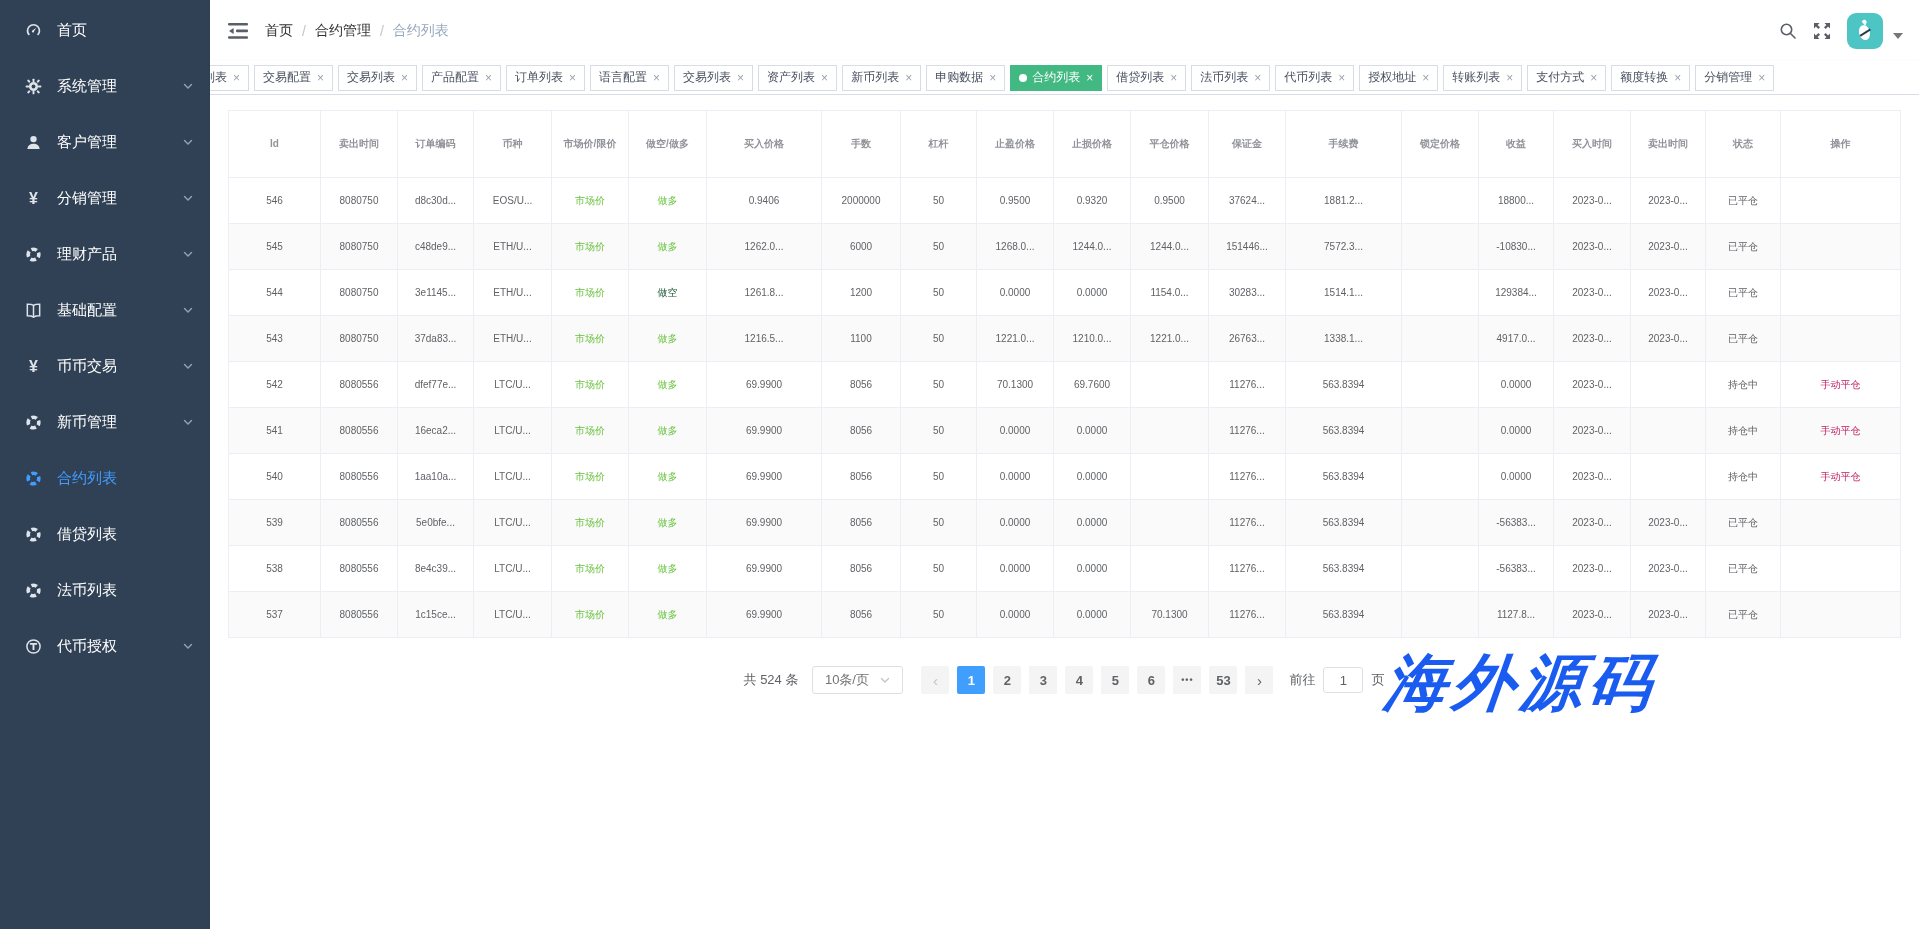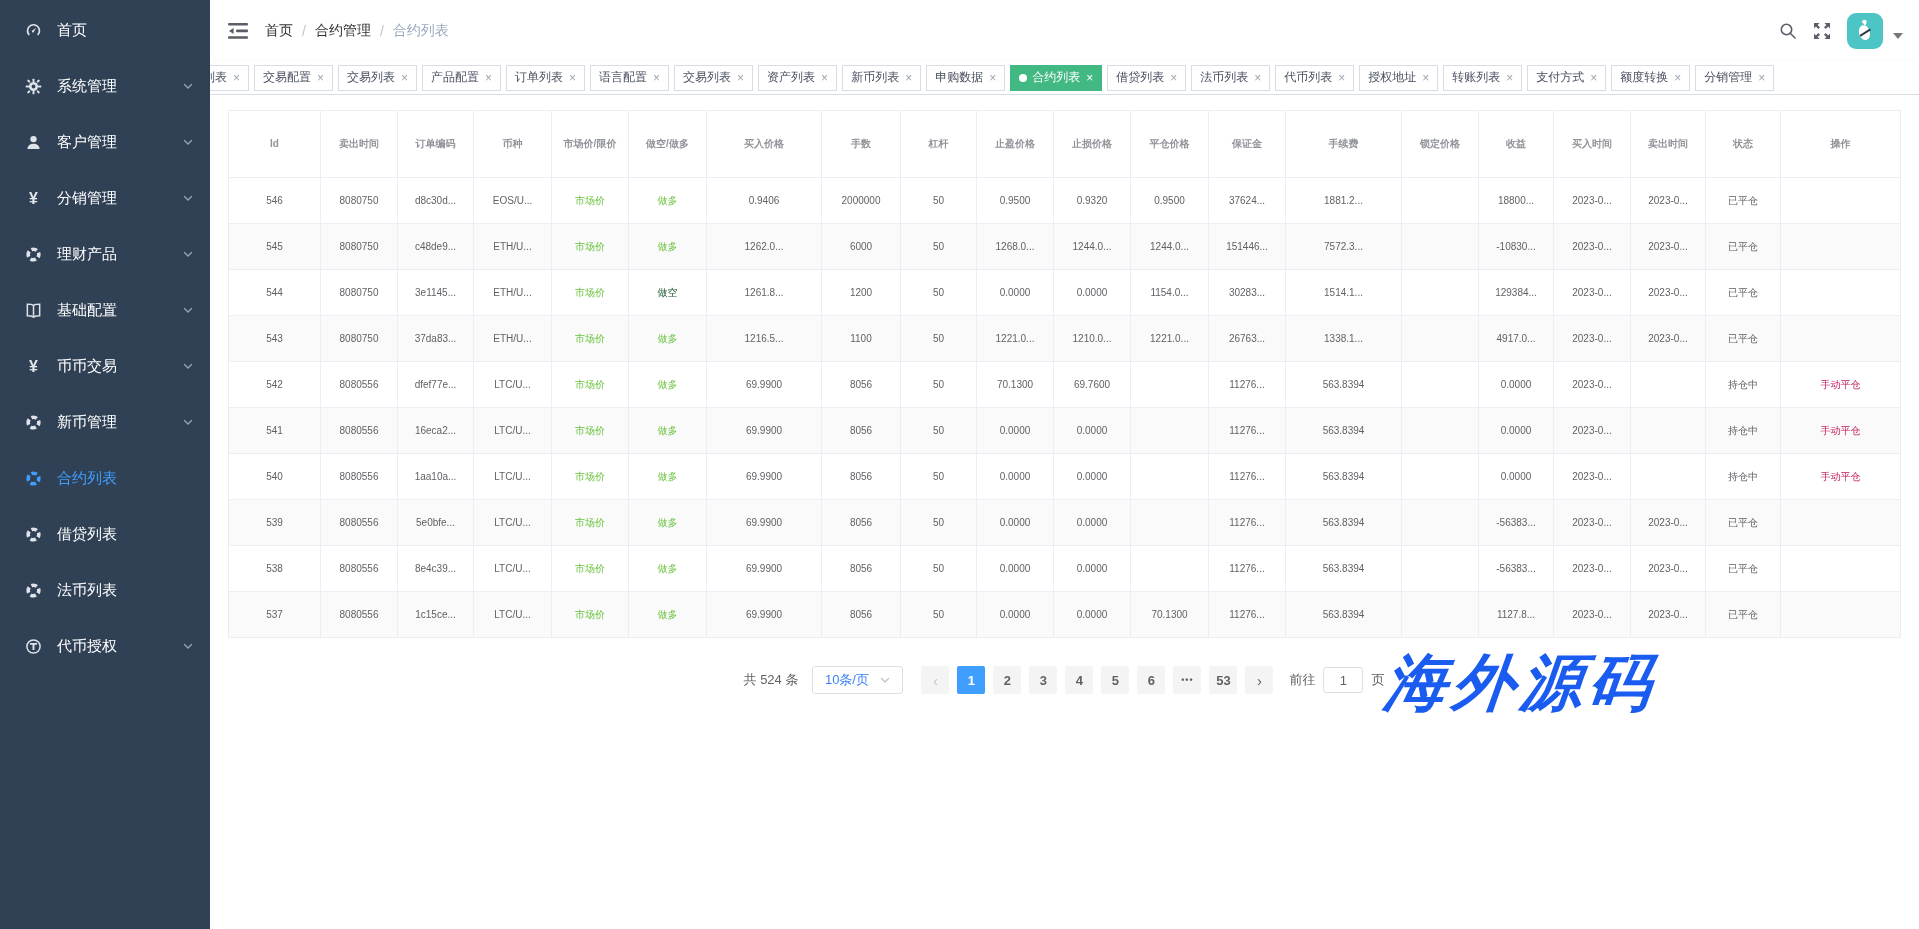--- a/index.html
+++ b/index.html
@@ -59,21 +59,21 @@
   td.green { color:#67c23a; }
   td.red { color:#14532d; }
   td.link { color:#be185d; cursor:pointer; }
 
   
   .pagination { width:1672px; margin-top:28px; display:flex; align-items:center;
                 justify-content:center; font-size:13px; color:#606266; }
   .total { margin-right:14px;text-align:right; }
   .size-select { width:91px; height:28px; border:1px solid #dcdfe6; border-radius:3px;
                  display:flex; align-items:center; justify-content:center; gap:10px;
-                 margin-right:14px; cursor:pointer; color:#3b82f6; }
+                 margin-right:14px; cursor:pointer; color:#737373; }
   .sel-chev { display:inline-flex; color:#c0c4cc; }
   .pages { display:inline-flex; }
   .pbtn { min-width:28px; height:28px; padding:0 4px; margin:0 4px; border-radius:2px;
           background:#f4f4f5; display:inline-flex; align-items:center; justify-content:center;
           font-weight:bold; color:#606266; cursor:pointer; }
   .pbtn.active { background:#409eff; color:#fff; }
   .pbtn.arrow { font-weight:normal; font-size:15px; }
   .pbtn.prev { color:#c0c4cc; }
   .pbtn.dots { font-size:9px; letter-spacing:1px; }
   .goto { margin-left:12px; display:inline-flex; align-items:center; gap:8px; }

